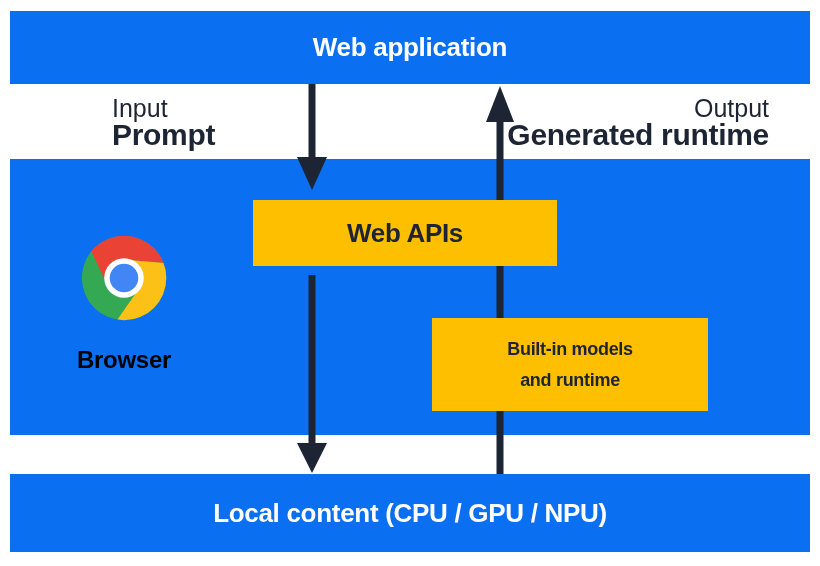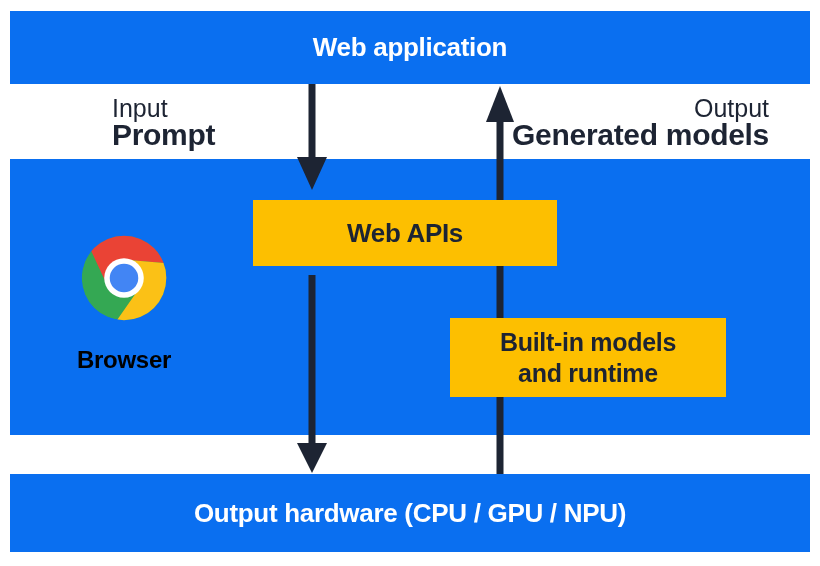--- a/index.html
+++ b/index.html
@@ -22,21 +22,21 @@
   .flow-title { font-size:25px; line-height:22px; }
   .flow-value { font-size:30px; line-height:26px; font-weight:bold; margin-top:3px; letter-spacing:-0.3px; }
   .arrow-layer { position:absolute; left:0; top:0; width:820px; height:566px;
                  z-index:2; pointer-events:none; }
   .ybox {
     position:absolute; background:#fdbf00; color:#1d2433; z-index:3;
     display:flex; flex-direction:column; align-items:center; justify-content:center;
     font-weight:bold; font-size:26px; letter-spacing:-0.3px; text-align:center;
   }
   .web-apis { left:253px; top:200px; width:304px; height:66px; }
-  .builtin  { left:450px; top:318px; width:276px; height:79px; font-size:25px; line-height:31px; }
+  .builtin  { left:432px; top:318px; width:276px; height:93px; font-size:18px; line-height:31px; }
   .browser-badge {
     position:absolute; left:78px; top:232px; width:92px; z-index:2;
     display:flex; flex-direction:column; align-items:center;
   }
   .browser-label {
     margin-top:22px; color:#000000; font-weight:bold; font-size:24px;
     letter-spacing:-0.3px; white-space:nowrap;
   }
 </style>
 </head>
@@ -47,21 +47,21 @@
   <div class="bar top-bar">
     <span>Web application</span>
   </div>
 
   <div class="flow-block flow-left">
     <div class="flow-title">Input</div>
     <div class="flow-value">Prompt</div>
   </div>
   <div class="flow-block flow-right">
     <div class="flow-title">Output</div>
-    <div class="flow-value">Generated models</div>
+    <div class="flow-value">Generated runtime</div>
   </div>
 
   <div class="panel"></div>
 
   <svg class="arrow-layer" viewBox="0 0 820 566" aria-hidden="true">
     <g fill="#1d2433" stroke="#1d2433">
       <line x1="312" y1="84" x2="312" y2="159" stroke-width="7"></line>
       <polygon points="297,157 327,157 312,190" stroke="none"></polygon>
     </g>
     <g fill="#1d2433" stroke="#1d2433">
@@ -94,16 +94,16 @@
         <path d="M5,-10 L100,-10 L100.1,34.3 L51.7,30.1 L31.9,58.5 L10.1,11.4 L5,7 Z" fill="#ea4335"></path>
         <path d="M51.7,30.1 L100.1,34.3 L105,40 L105,105 L38,105 L38.9,100.8 L41.4,97.2 L66.4,61.5 Z" fill="#fbc116"></path>
         <circle cx="50" cy="50" r="21.5" fill="#ffffff"></circle>
         <circle cx="50" cy="50" r="15.5" fill="#4285f4"></circle>
       </g>
     </svg>
     <div class="browser-label">Browser</div>
   </div>
 
   <div class="bar bottom-bar">
-    <span>Output hardware (CPU / GPU / NPU)</span>
+    <span>Local content (CPU / GPU / NPU)</span>
   </div>
 
 </div>
 
 </body></html>

